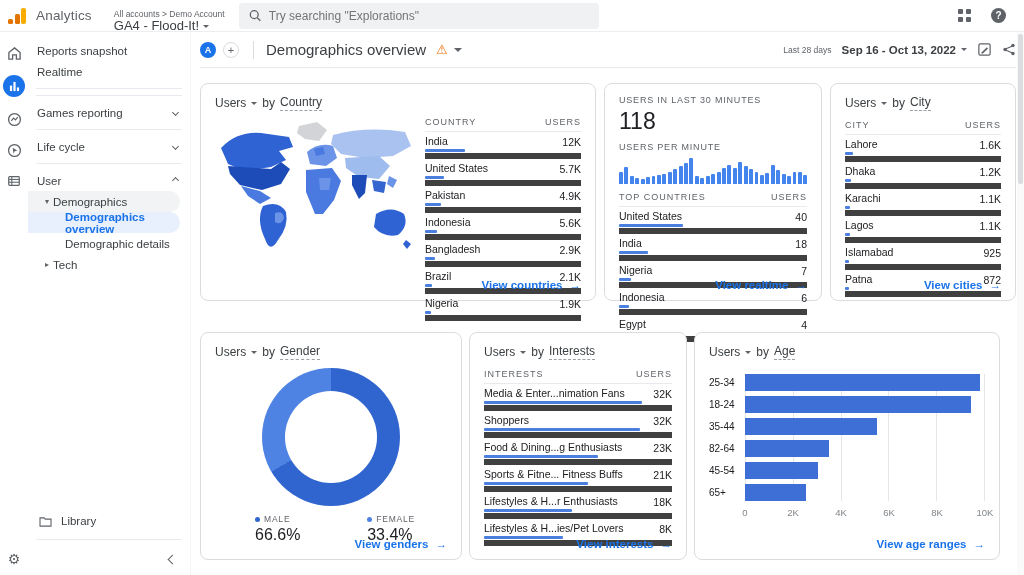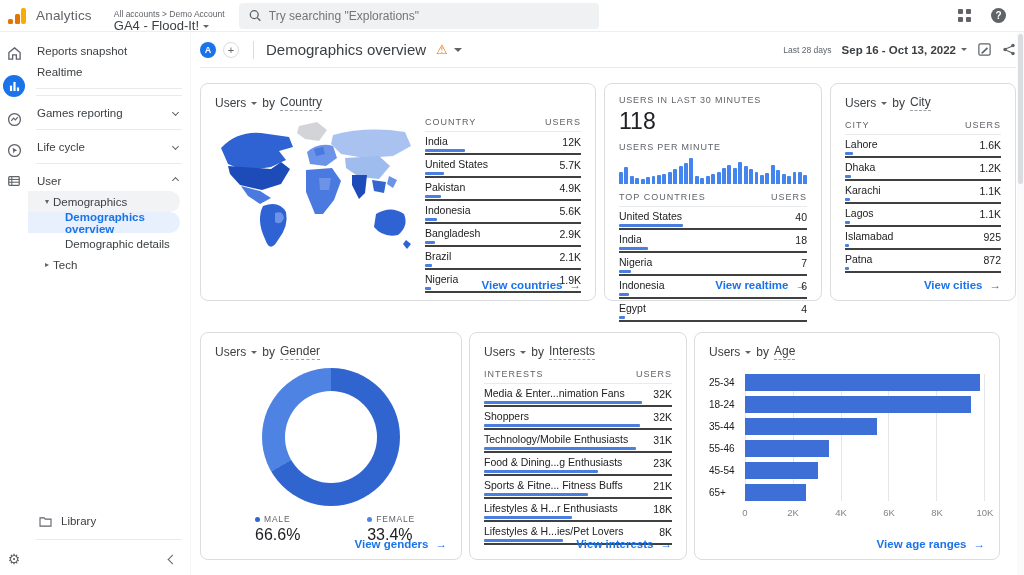--- a/index.html
+++ b/index.html
@@ -71,21 +71,21 @@
   .card.gender   { width:262px; height:228px; }
   .card.interests{ width:218px; height:228px; }
   .card.age      { width:306px; height:228px; }
 
   .card-title { font-size:12px; color:#3c4043; display:flex; align-items:center; gap:5px; }
   .dim-link { border-bottom:1px dashed #9aa0a6; padding-bottom:1px; cursor:pointer; }
   .card-link { position:absolute; right:14px; bottom:9px; font-size:11.5px; font-weight:bold; color:#1a73e8; cursor:pointer; }
   .card-link::after { content:"\2192"; margin-left:7px; }
 
   .thead { display:flex; justify-content:space-between; font-size:9px; letter-spacing:1px; color:#5f6368; padding-bottom:4px; border-bottom:1px solid #e8eaed; }
-  .trow { border-bottom:2px solid #404040; padding:3px 0 1px; position:relative; }
+  .trow { border-bottom:6px solid #404040; padding:3px 0 1px; position:relative; }
   .tlabel { font-size:10.5px; color:#202124; white-space:nowrap; overflow:hidden; }
   .tval { position:absolute; right:0; top:4px; font-size:10.5px; color:#202124; }
   .ubar-track { height:3px; margin-top:2px; }
   .ubar { height:3px; background:#4a7fe0; border-radius:1px; }
   .track-sm { width:40px; } .track-md { width:64px; } .track-lg { width:158px; }
 
   .country-body { display:flex; gap:10px; margin-top:6px; }
   .country-map { width:200px; height:152px; flex-shrink:0; }
   .country-table { flex:1; }
 
@@ -556,27 +556,20 @@
             </div>
           </div>
         <div class="trow">
             <div class="tlabel">Shoppers</div>
             <span class="tval">32K</span>
             <div class="ubar-track track-lg">
               <div class="ubar" style="width: 99%;"></div>
             </div>
           </div>
         <div class="trow">
-            <div class="tlabel">Technology/Mobile Enthusiasts</div>
-            <span class="tval">31K</span>
-            <div class="ubar-track track-lg">
-              <div class="ubar" style="width: 96%;"></div>
-            </div>
-          </div>
-        <div class="trow">
             <div class="tlabel">Food &amp; Dining...g Enthusiasts</div>
             <span class="tval">23K</span>
             <div class="ubar-track track-lg">
               <div class="ubar" style="width: 72%;"></div>
             </div>
           </div>
         <div class="trow">
             <div class="tlabel">Sports &amp; Fitne... Fitness Buffs</div>
             <span class="tval">21K</span>
             <div class="ubar-track track-lg">
@@ -605,21 +598,21 @@
           <span>Users</span>
             <i class="caret sm"></i>
           <span>by</span>
           <span class="dim-link">Age</span>
         </div>
         <div class="age-chart">
           <div class="age-labels">
             <span>25-34</span>
             <span>18-24</span>
             <span>35-44</span>
-            <span>55-46</span>
+            <span>82-64</span>
             <span>45-54</span>
             <span>65+</span>
           </div>
           <div class="age-plot">
             <div class="age-bar" style="width: 98%;"></div>
             <div class="age-bar" style="width: 94%;"></div>
             <div class="age-bar" style="width: 55%;"></div>
             <div class="age-bar" style="width: 35%;"></div>
             <div class="age-bar" style="width: 30.5%;"></div>
             <div class="age-bar" style="width: 25.5%;"></div>

